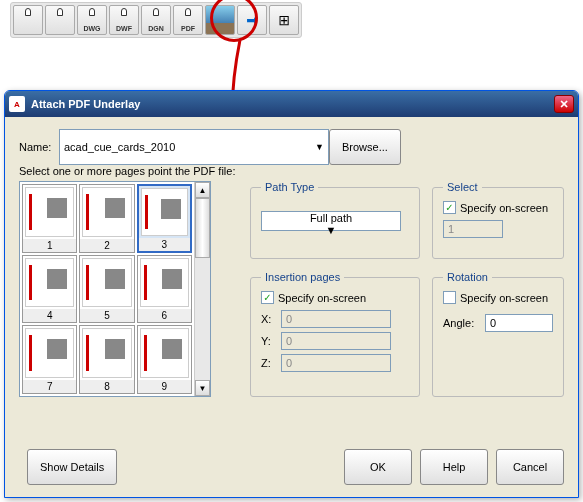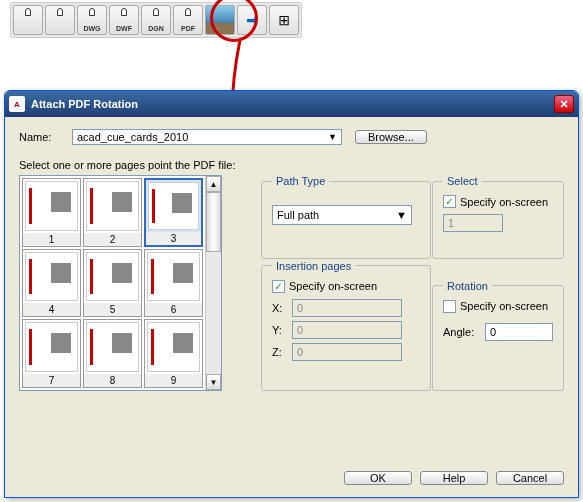--- a/index.html
+++ b/index.html
@@ -17,59 +17,59 @@
 .red-arrow { position: absolute; top: 40px; left: 225px; width: 30px; height: 100px; pointer-events: none; }
 .red-arrow svg { width: 100%; height: 100%; }
 
 .dialog { position: absolute; top: 90px; left: 4px; width: 575px; height: 408px; background: #ece9d8; border: 1px solid #0054e3; border-radius: 6px 6px 0 0; box-shadow: 2px 2px 6px rgba(0,0,0,0.3); }
 .titlebar { height: 26px; background: linear-gradient(#3a6ea5, #1e3c72); border-radius: 5px 5px 0 0; display: flex; align-items: center; padding: 0 4px; color: #fff; font-weight: bold; }
 .titlebar-icon { width: 16px; height: 16px; background: #fff; margin-right: 6px; display: flex; align-items: center; justify-content: center; font-size: 8px; color: #c00; border-radius: 2px; }
 .close-btn { margin-left: auto; width: 20px; height: 18px; background: linear-gradient(#e68, #c00); border: 1px solid #800; border-radius: 3px; color: #fff; display: flex; align-items: center; justify-content: center; font-weight: bold; cursor: pointer; }
 
 .dialog-body { padding: 12px 14px; }
 
-.name-row { display: flex; align-items: center; gap: 13px; margin-bottom: 14px; }
+.name-row { display: flex; align-items: center; gap: 0; }
 .name-row label { width: 40px; }
-.name-select { flex: 0 0 270px; height: 16px; border: 1px solid #7f9db9; background: #fff; padding: 0 4px; display: flex; align-items: center; justify-content: space-between; }
+.name-select { flex: 0 0 270px; height: 36px; border: 1px solid #7f9db9; background: #fff; padding: 0 4px; display: flex; align-items: center; justify-content: space-between; }
 .name-select .chev { color: #000; font-size: 9px; }
-.btn { height: 14px; padding: 0 12px; background: linear-gradient(#fff, #e0e0e0); border: 1px solid #888; border-radius: 3px; cursor: pointer; font-family: inherit; font-size: 11px; }
+.btn { height: 36px; padding: 0 12px; background: linear-gradient(#fff, #e0e0e0); border: 1px solid #888; border-radius: 3px; cursor: pointer; font-family: inherit; font-size: 11px; }
 
 .select-label { margin-bottom: 4px; }
 
 .main-area { display: flex; gap: 10px; }
 
 .thumb-panel { width: 228px; height: 216px; border: 1px solid #7f9db9; background: #fff; display: flex; }
 .thumb-grid { flex: 1; display: grid; grid-template-columns: repeat(3, 1fr); grid-template-rows: repeat(3, 1fr); gap: 2px; padding: 2px; }
 .thumb-cell { border: 1px solid #999; display: flex; flex-direction: column; position: relative; }
 .thumb-cell.selected { border: 2px solid #316ac5; background: #d6e5f5; }
 .thumb-img { flex: 1; background: #fff; position: relative; border: 1px solid #ccc; margin: 2px; overflow: hidden; }
 .thumb-img::before { content: ""; position: absolute; top: 6px; left: 3px; width: 3px; bottom: 6px; background: #c00; }
 .thumb-img::after { content: ""; position: absolute; top: 10px; right: 6px; width: 20px; height: 20px; background: #888; }
 .thumb-num { text-align: center; padding: 1px 0; background: #eee; font-size: 10px; }
 .scrollbar { width: 16px; background: #e8e8e8; border-left: 1px solid #ccc; display: flex; flex-direction: column; }
 .scroll-btn { height: 16px; background: linear-gradient(#fff, #ddd); border: 1px solid #aaa; display: flex; align-items: center; justify-content: center; font-size: 8px; cursor: pointer; }
 .scroll-thumb { flex: 0 0 60px; background: linear-gradient(90deg, #ddd, #fff, #ddd); border: 1px solid #aaa; margin: 0; }
 .scroll-track { flex: 1; }
 
-.right-panels { flex: 1; display: grid; grid-template-columns: 170px 1fr; grid-template-rows: auto auto; gap: 1px; padding-left: 29px; }
+.right-panels { flex: 1; display: grid; grid-template-columns: 170px 1fr; grid-template-rows: auto auto; gap: 12px; padding-left: 29px; }
 
 fieldset { border: 1px solid #bbb; border-radius: 3px; padding: 8px 10px 10px; }
 legend { color: #15428b; padding: 0 4px; }
 .chk-row { display: flex; align-items: center; gap: 4px; margin-bottom: 6px; }
 .chk { width: 13px; height: 13px; border: 1px solid #7f9db9; background: #fff; display: inline-flex; align-items: center; justify-content: center; font-size: 10px; color: #21a121; cursor: pointer; }
 .field-row { display: flex; align-items: center; gap: 6px; margin: 4px 0; }
 .field-row label { width: 14px; }
 .txt { height: 18px; border: 1px solid #7f9db9; background: #fff; padding: 0 4px; font-family: inherit; font-size: 11px; }
 .txt:disabled { background: #ece9d8; color: #888; }
 .sel { height: 20px; border: 1px solid #7f9db9; background: #fff; display: flex; align-items: center; justify-content: space-between; padding: 0 4px; cursor: pointer; }
 
 .path-fs { grid-column: 1; grid-row: 1; }
 .scale-fs { grid-column: 2; grid-row: 1; }
 .insert-fs { grid-column: 1; grid-row: 2; }
-.rot-fs { grid-column: 2; grid-row: 2; margin-top: 20px; }
+.rot-fs { grid-column: 2; grid-row: 2; }
 
 .dialog-footer { position: absolute; bottom: 12px; left: 14px; right: 14px; display: flex; align-items: center; }
 .dialog-footer .spacer { flex: 1; }
 .dialog-footer .btn { margin-left: 8px; min-width: 68px; }
 </style>
 </head>
 <body>
 
 <div class="toolbar">
   <div class="toolbar-btn">
@@ -103,21 +103,21 @@
 <div class="red-arrow">
   <svg viewBox="0 0 30 100">
       <path d="M15 0 Q 5 50 8 88" stroke="#cc0000" stroke-width="3" fill="none"></path>
       <path d="M 2 80 L 8 95 L 18 82" stroke="#cc0000" stroke-width="3" fill="none"></path>
     </svg>
 </div>
 
 <div class="dialog">
   <div class="titlebar">
     <div class="titlebar-icon">A</div>
-    <span>Attach PDF Rotation</span>
+    <span>Attach PDF Underlay</span>
     <div class="close-btn">✕</div>
   </div>
 
   <div class="dialog-body">
     <div class="name-row">
       <label>Name:</label>
       <div class="name-select">
         <span>acad_cue_cards_2010</span>
         <span class="chev">▼</span>
       </div>
@@ -170,21 +170,21 @@
           <div class="scroll-btn">▲</div>
           <div class="scroll-thumb"></div>
           <div class="scroll-track"></div>
           <div class="scroll-btn">▼</div>
         </div>
       </div>
 
       <div class="right-panels">
         <fieldset class="path-fs">
           <legend>Path Type</legend>
-          <div class="sel" style="width:140px; margin-top:10px;">
+          <div class="sel" style="width:140px; margin-top:10px;flex-direction:column;">
             <span>Full path</span>
             <span class="chev">▼</span>
           </div>
         </fieldset>
 
         <fieldset class="scale-fs">
           <legend>Select</legend>
           <div class="chk-row">
             <span class="chk">✓</span>
             <span>Specify on-screen</span>
@@ -221,18 +221,19 @@
           <div class="field-row" style="margin-top:10px;">
             <label style="width:36px;">Angle:</label>
             <input class="txt" style="width: 68px;" value="0">
           </div>
         </fieldset>
       </div>
     </div>
   </div>
 
   <div class="dialog-footer">
+    <button class="btn">Show Details</button>
     <span class="spacer"></span>
     <button class="btn">OK</button>
     <button class="btn">Help</button>
     <button class="btn">Cancel</button>
   </div>
 </div>
 
 </body></html>

